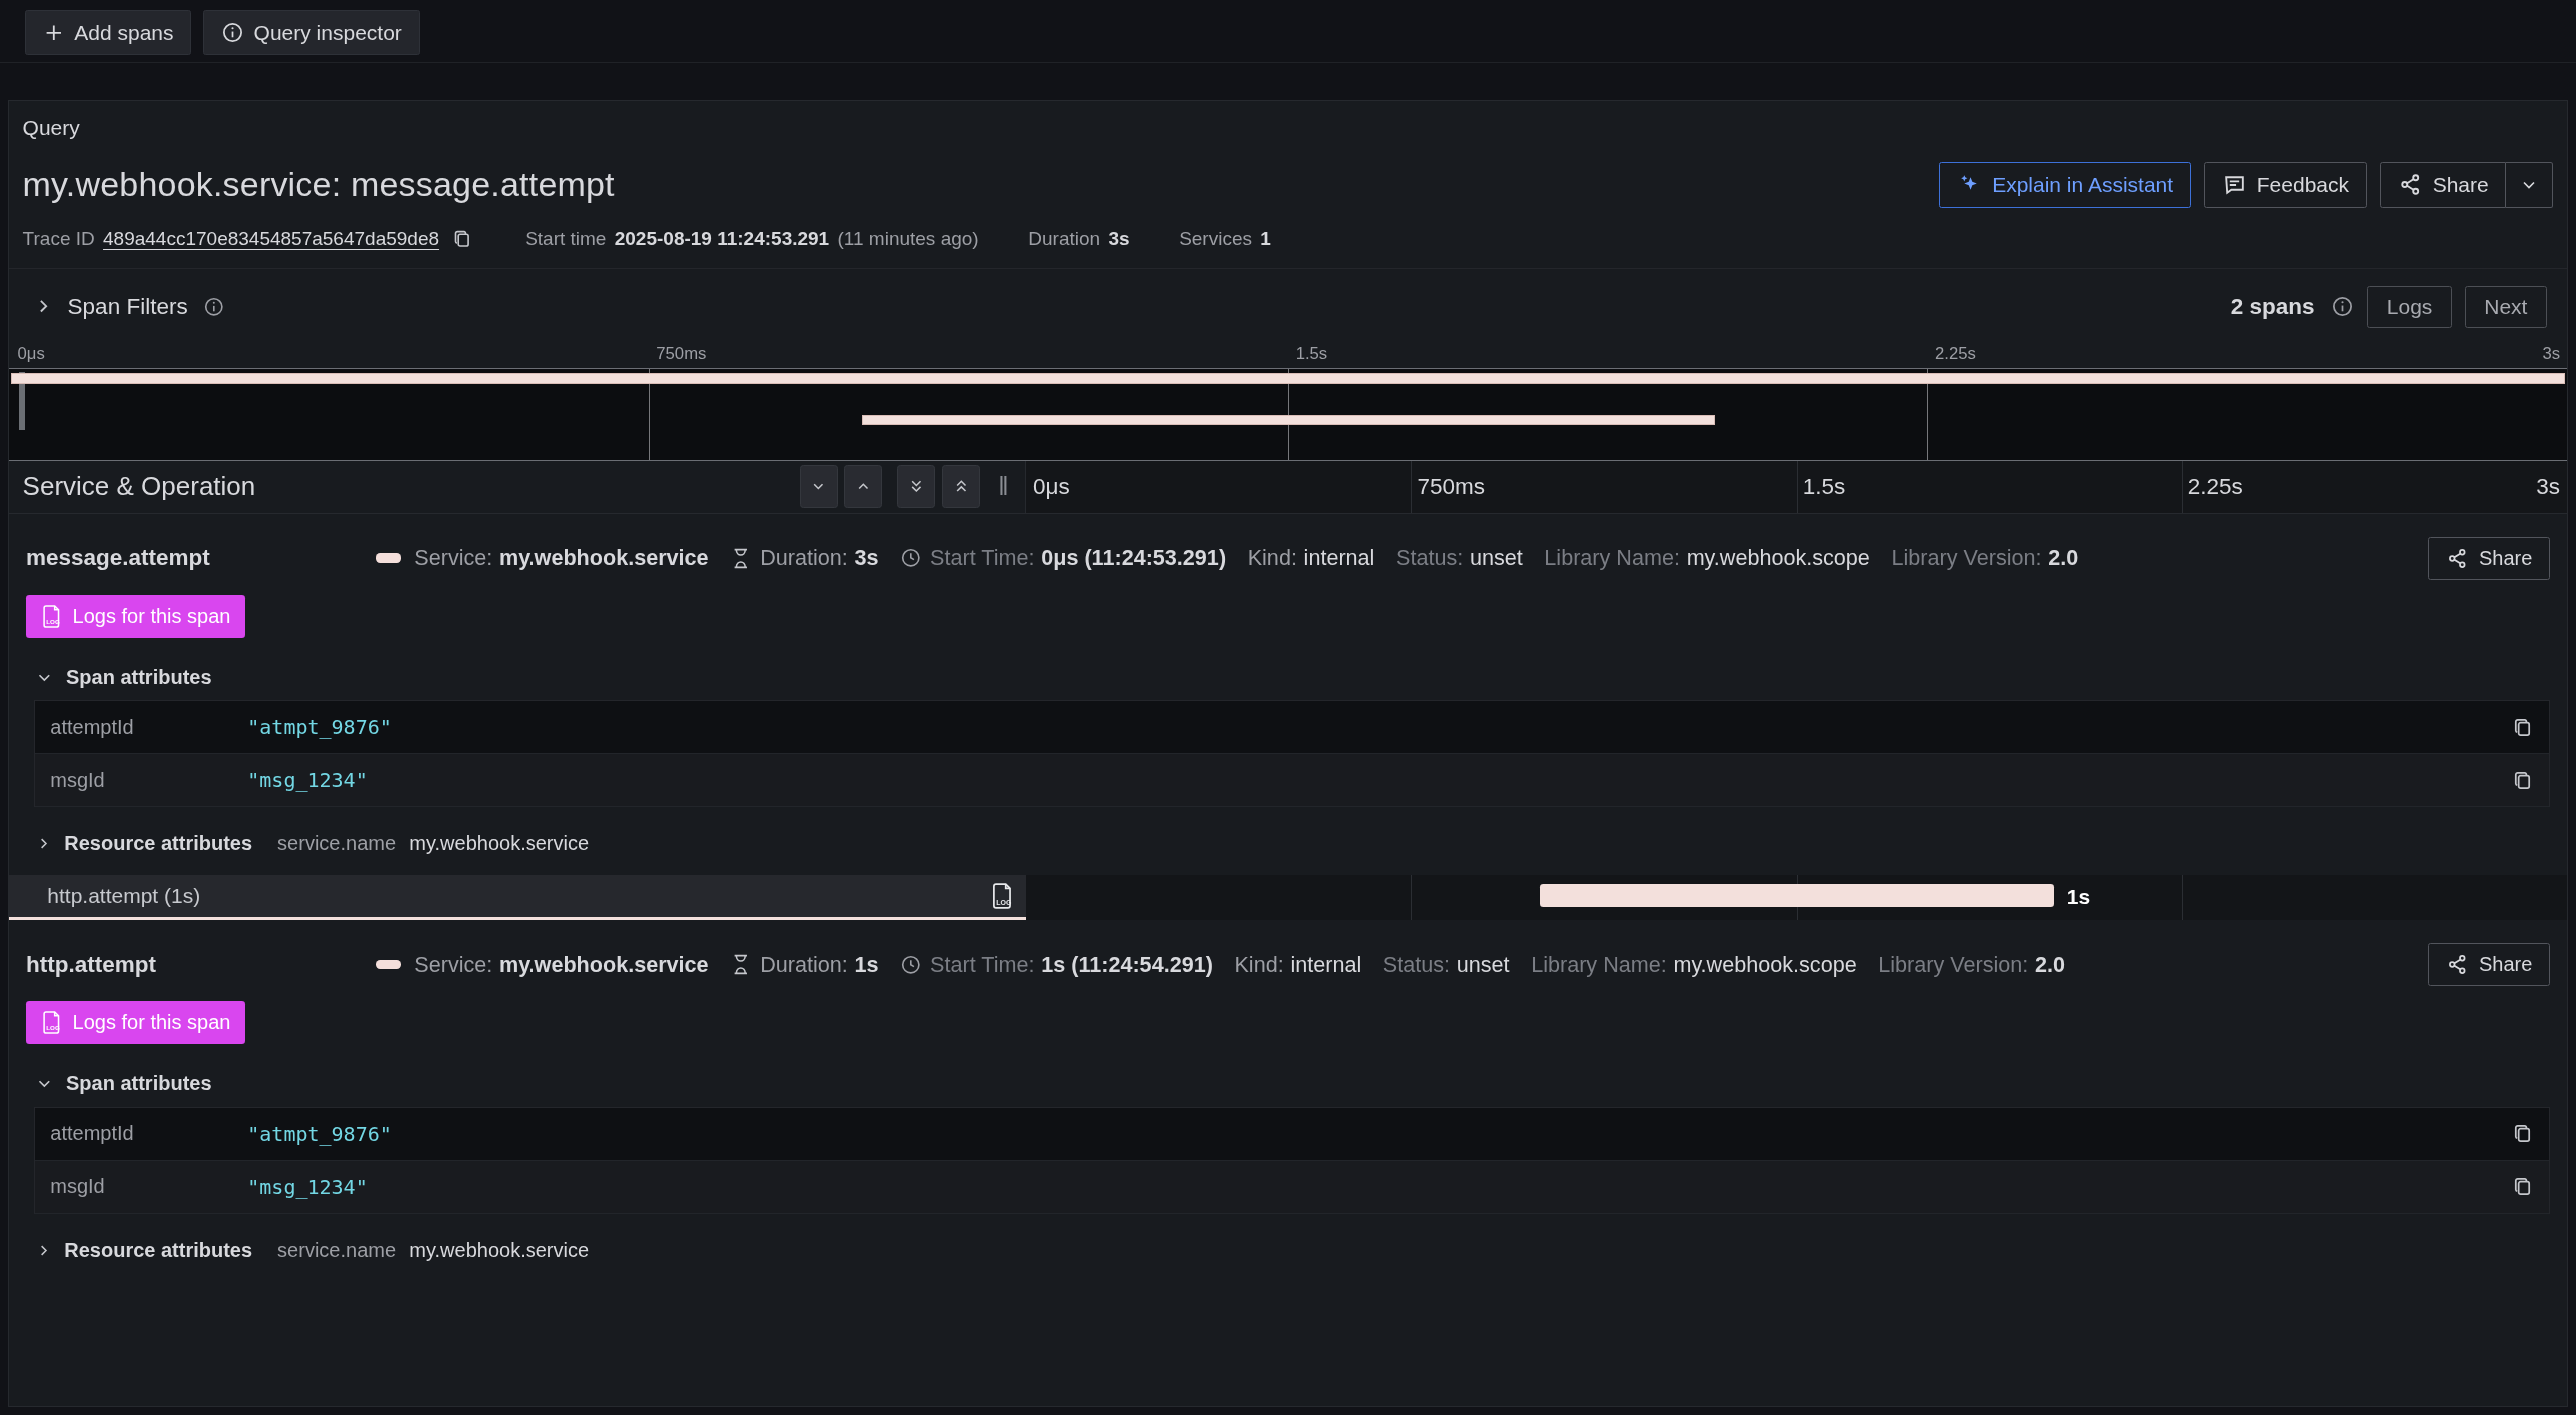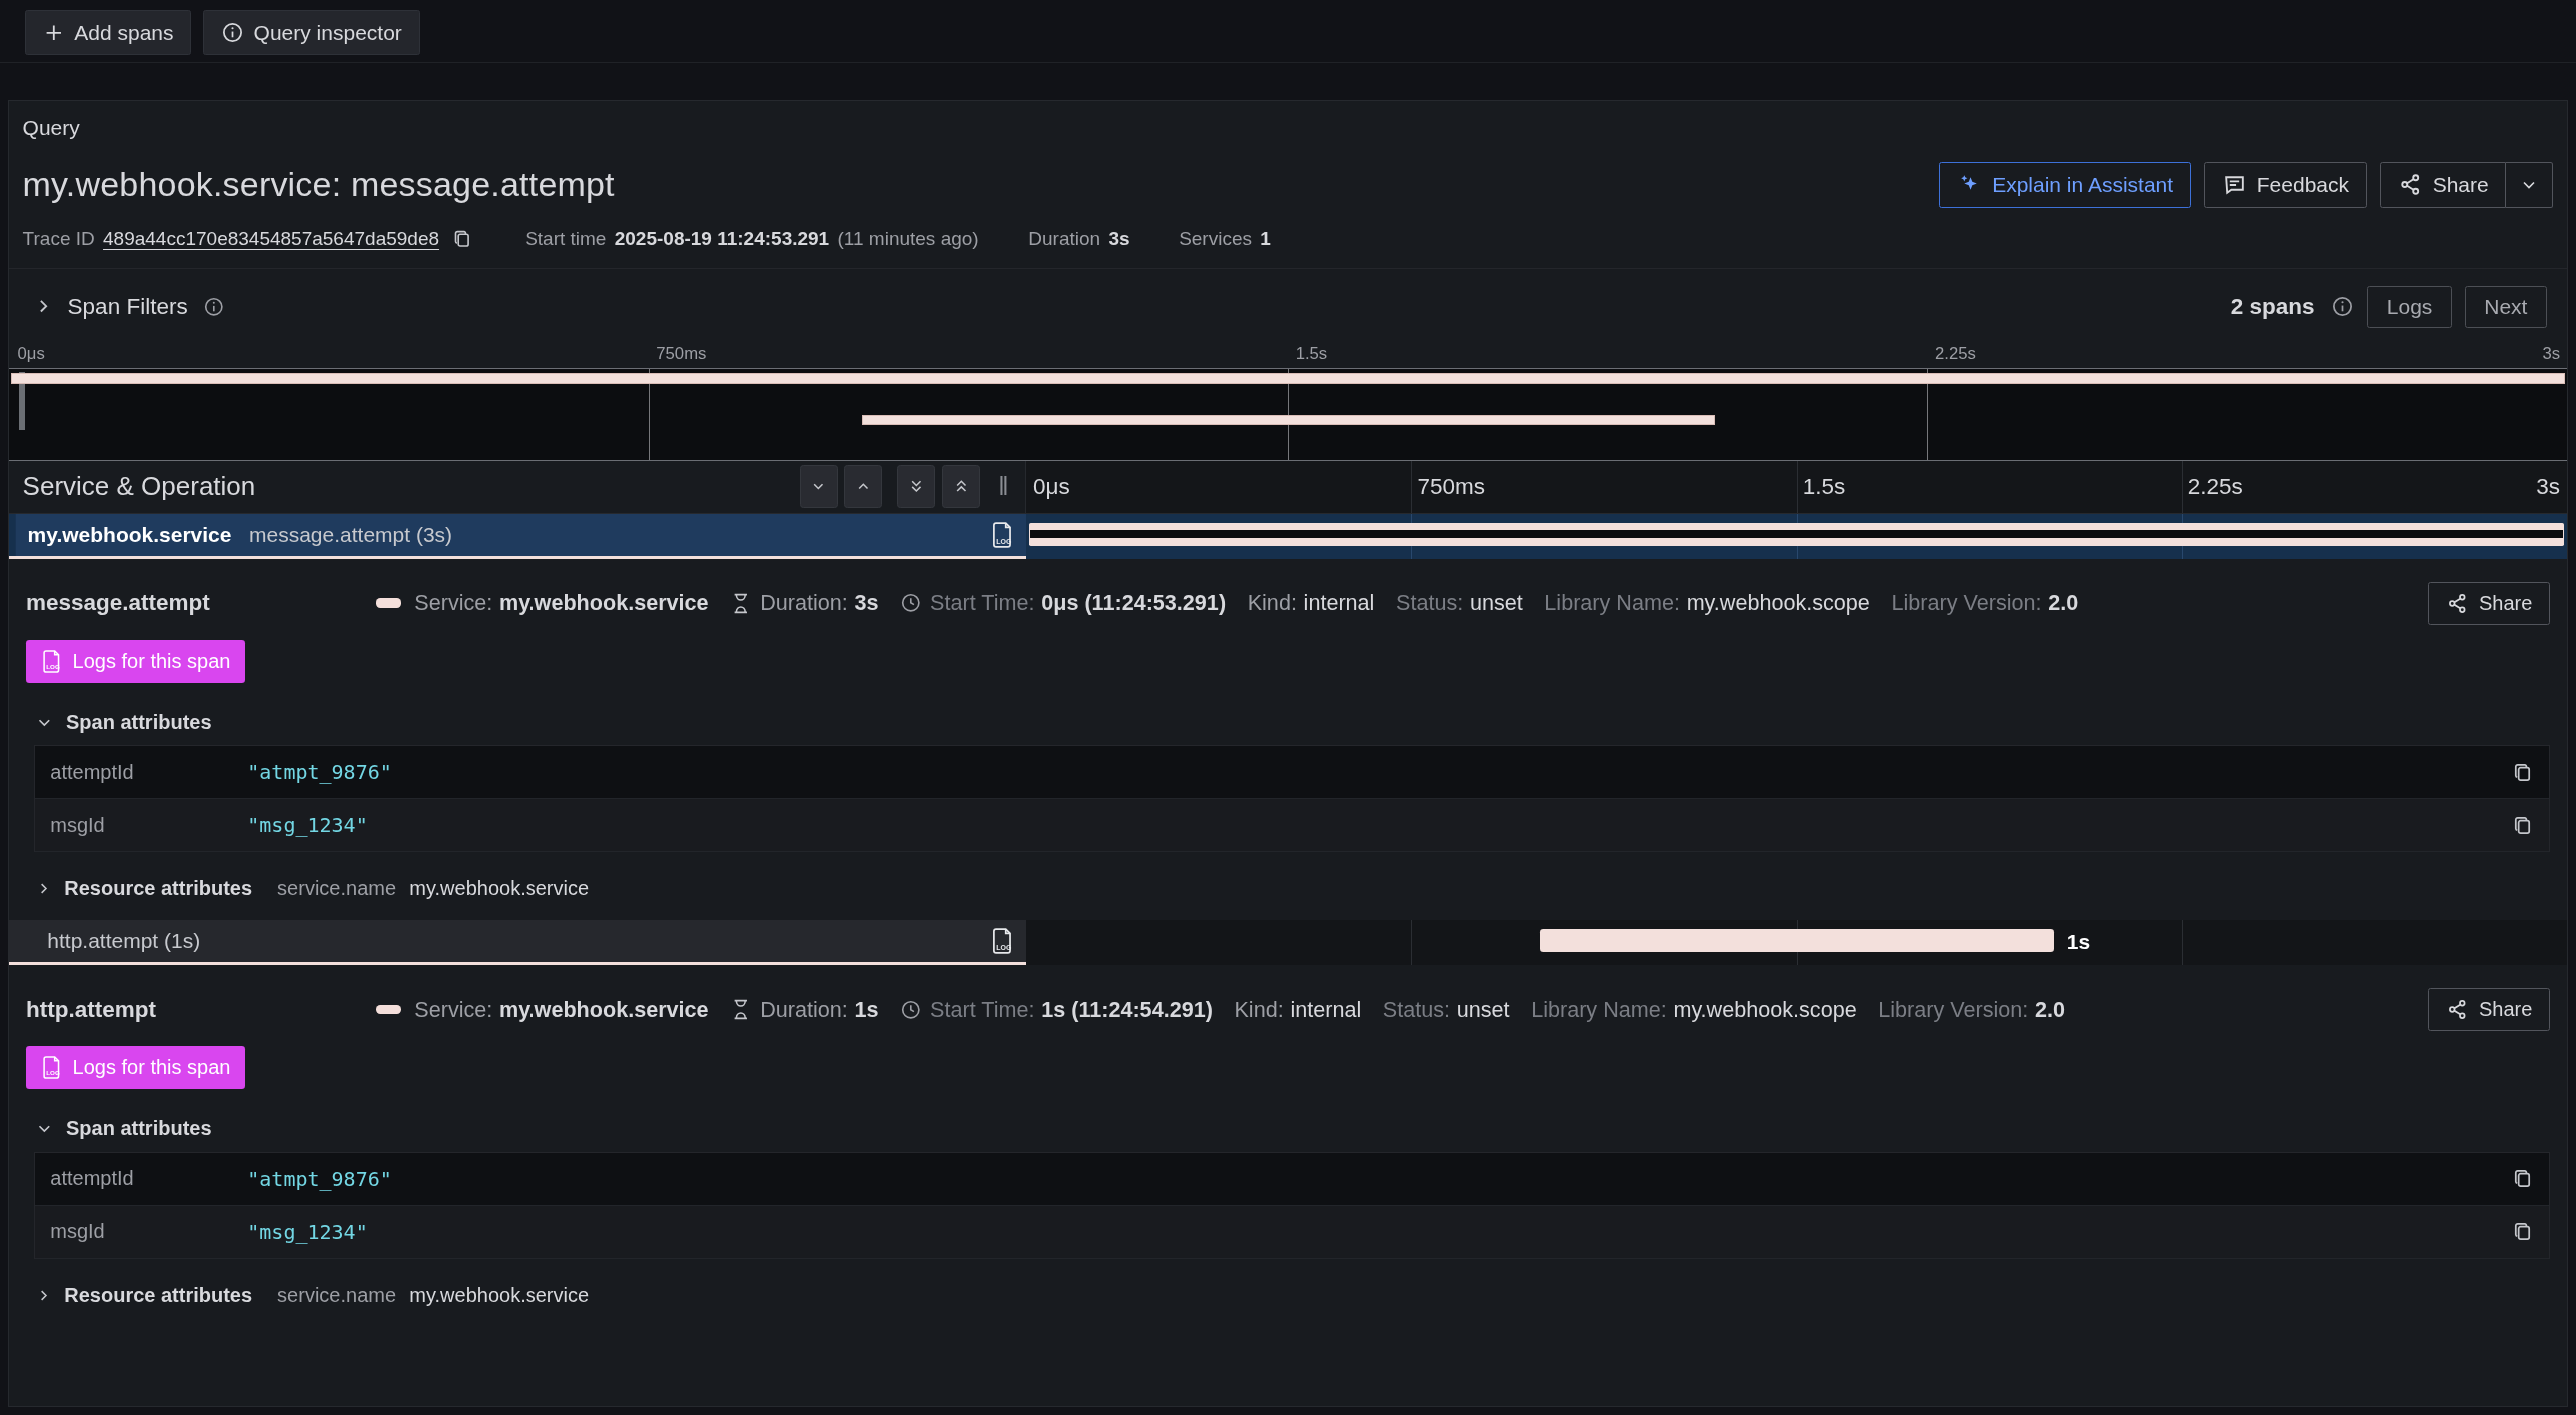--- a/index.html
+++ b/index.html
@@ -277,43 +277,20 @@
       <div class="gline" style="left:50%"></div>
       <div class="gline" style="left:75%"></div>
       <span style="left:6.7px">0μs</span>
       <span style="left:25.4%">750ms</span>
       <span style="left:50.4%">1.5s</span>
       <span style="left:75.4%">2.25s</span>
       <span class="tick-r">3s</span>
     </div>
   </div>
 
-  <div class="span-row selected">
-    <div class="row-name namecol-w">
-      <span class="nm">
-        <span class="svc">my.webhook.service</span>
-        <span class="op">message.attempt (3s)</span>
-      </span>
-      <button class="log-btn">
-        <svg width="25" height="28" viewBox="0 0 22 26" stroke="#e8e9ec" stroke-width="1.6" fill="none">
-            <path d="M5 2h9l4 4v16a2 2 0 0 1-2 2H5a2 2 0 0 1-2-2V4a2 2 0 0 1 2-2z"></path>
-            <path d="M14 2v4h4"></path>
-            <text x="5.2" y="21" font-size="6.5" fill="#e8e9ec" stroke="none" font-family="Liberation Sans,sans-serif" font-weight="bold">LOG</text>
-          </svg>
-      </button>
-    </div>
-    <div class="row-tl">
-      <div class="gline" style="left:25%"></div>
-      <div class="gline" style="left:50%"></div>
-      <div class="gline" style="left:75%"></div>
-      <div class="bar root">
-          <div class="crit"></div>
-        </div>
-    </div>
-  </div>
 
   <div class="detail">
     <div class="d-head">
       <span class="d-title">message.attempt</span>
       <span class="swatch"></span>
       <span class="kv">
           <span class="muted">Service:</span>
           <span class="strong">my.webhook.service</span>
         </span>
       <span class="kv">

